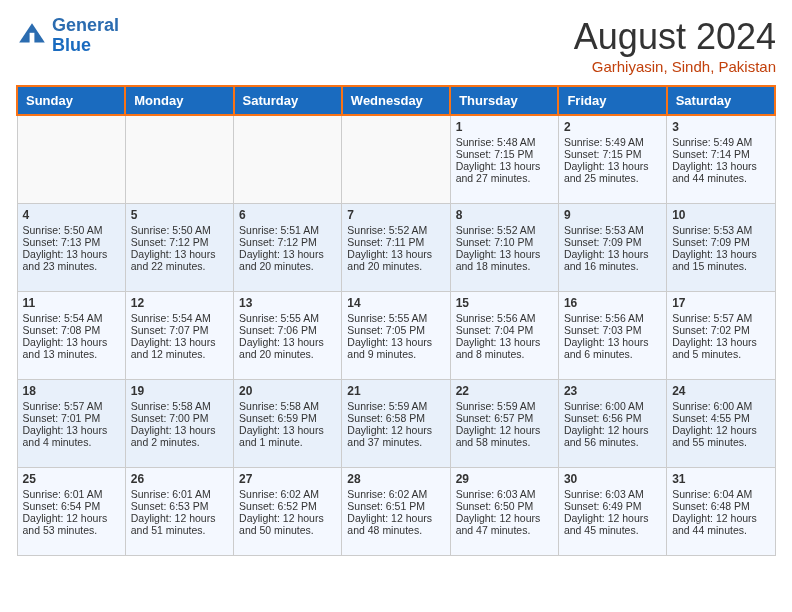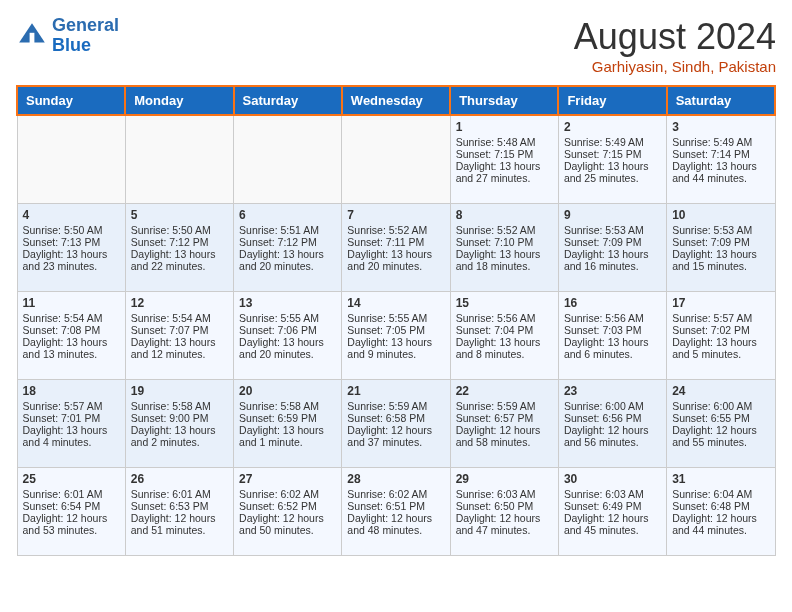--- a/index.html
+++ b/index.html
@@ -250,21 +250,21 @@
         <td>
           <span class="day-num">18</span>
           <div>Sunrise: 5:57 AM</div>
           <div>Sunset: 7:01 PM</div>
           <div>Daylight: 13 hours</div>
           <div>and 4 minutes.</div>
         </td>
         <td>
           <span class="day-num">19</span>
           <div>Sunrise: 5:58 AM</div>
-          <div>Sunset: 9:00 PM</div>
+          <div>Sunset: 7:00 PM</div>
           <div>Daylight: 13 hours</div>
           <div>and 2 minutes.</div>
         </td>
         <td>
           <span class="day-num">20</span>
           <div>Sunrise: 5:58 AM</div>
           <div>Sunset: 6:59 PM</div>
           <div>Daylight: 13 hours</div>
           <div>and 1 minute.</div>
         </td>
@@ -285,21 +285,21 @@
         <td>
           <span class="day-num">23</span>
           <div>Sunrise: 6:00 AM</div>
           <div>Sunset: 6:56 PM</div>
           <div>Daylight: 12 hours</div>
           <div>and 56 minutes.</div>
         </td>
         <td>
           <span class="day-num">24</span>
           <div>Sunrise: 6:00 AM</div>
-          <div>Sunset: 6:55 PM</div>
+          <div>Sunset: 4:55 PM</div>
           <div>Daylight: 12 hours</div>
           <div>and 55 minutes.</div>
         </td>
       </tr>
       <tr>
         <td>
           <span class="day-num">25</span>
           <div>Sunrise: 6:01 AM</div>
           <div>Sunset: 6:54 PM</div>
           <div>Daylight: 12 hours</div>

